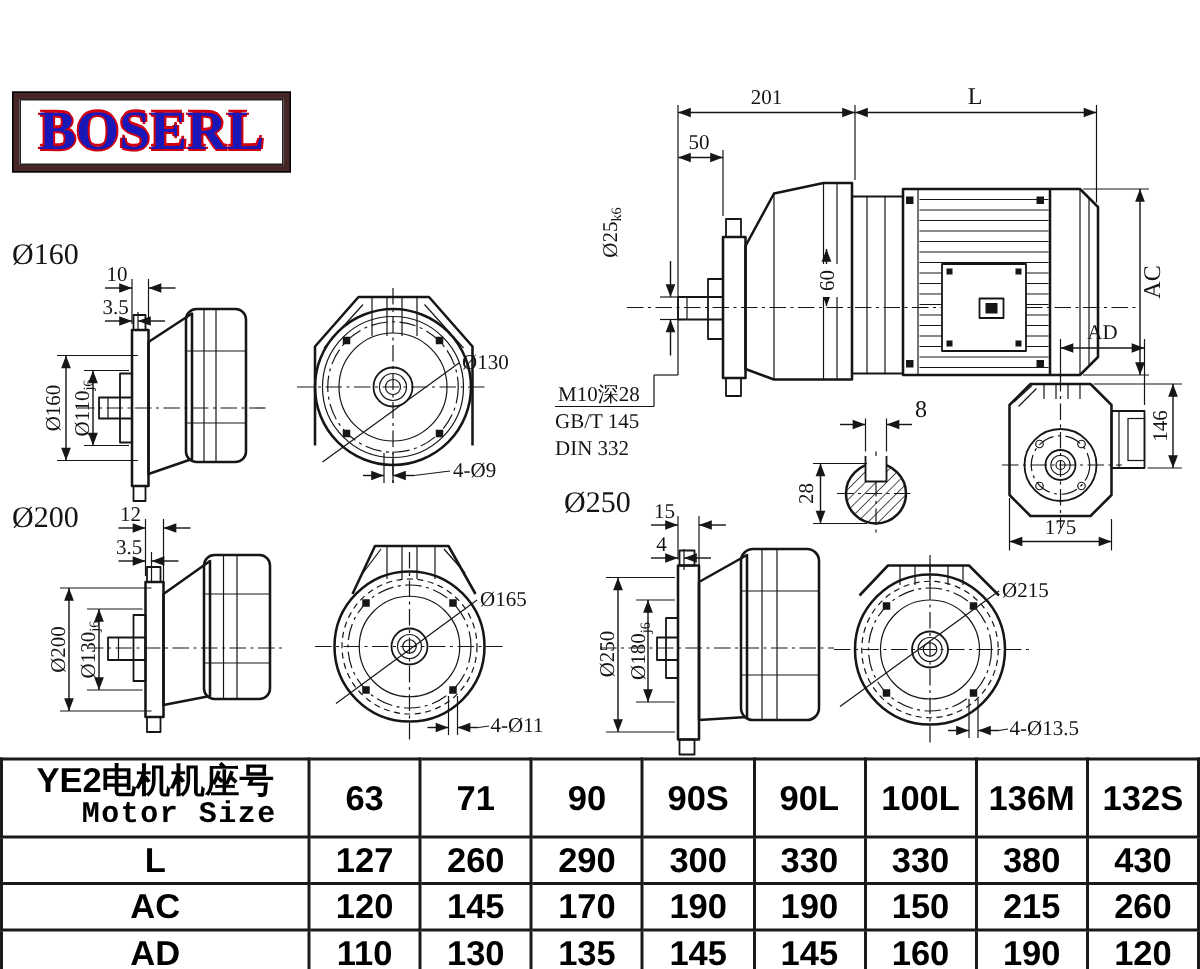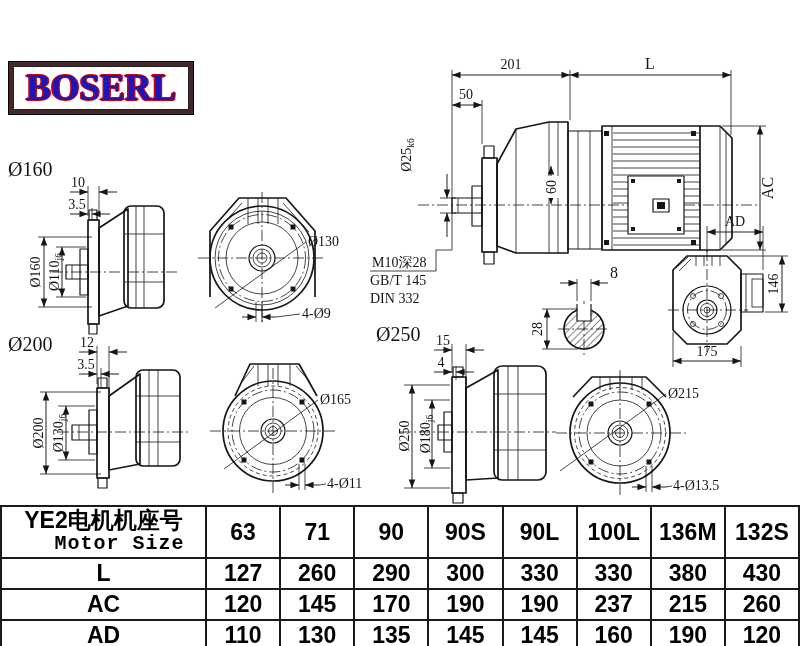--- a/index.html
+++ b/index.html
@@ -400,21 +400,21 @@
     <td>380</td>
     <td>430</td>
   </tr>
   <tr class="r3">
     <td>AC</td>
     <td>120</td>
     <td>145</td>
     <td>170</td>
     <td>190</td>
     <td>190</td>
-    <td>237</td>
+    <td>150</td>
     <td>215</td>
     <td>260</td>
   </tr>
   <tr class="r4">
     <td>AD</td>
     <td>110</td>
     <td>130</td>
     <td>135</td>
     <td>145</td>
     <td>145</td>

